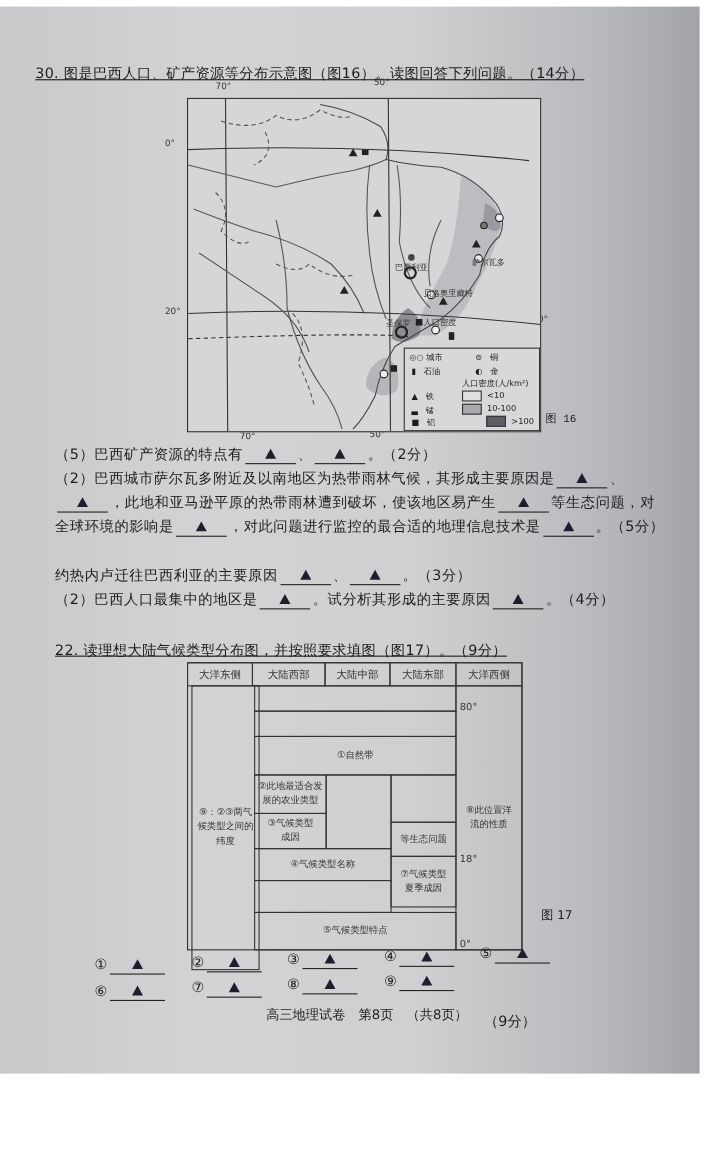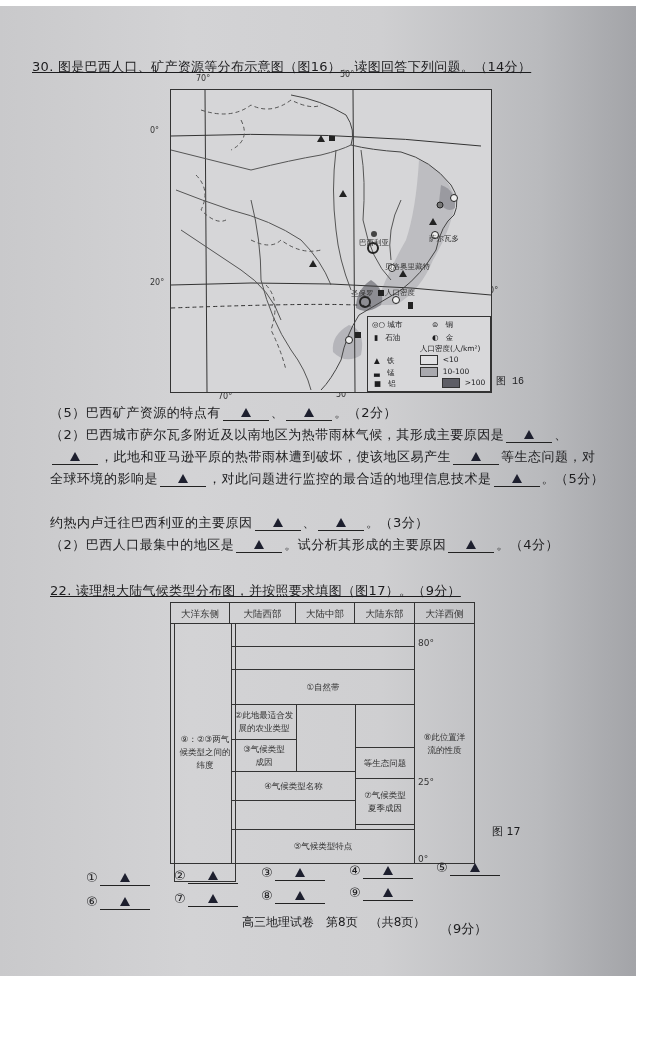--- a/index.html
+++ b/index.html
@@ -165,21 +165,21 @@
     <div class="cell" style="left:61px; top:137px; width:66px; height:33px; padding:0 10px;">③气候类型成因</div>
     <div class="cell" style="left:126px; top:102px; width:60px; height:68px;"></div>
     <div class="cell" style="left:185px; top:102px; width:60px; height:44px;"></div>
     <div class="cell" style="left:185px; top:145px; width:60px; height:32px;">等生态问题</div>
     <div class="cell" style="left:61px; top:169px; width:125px; height:30px;">④气候类型名称</div>
     <div class="cell" style="left:185px; top:176px; width:60px; height:47px; padding:0 8px;">⑦气候类型夏季成因</div>
     <div class="cell" style="left:61px; top:198px; width:125px; height:30px;"></div>
     <div class="cell" style="left:61px; top:227px; width:184px; height:35px;">⑤气候类型特点</div>
 
     <div class="abs deg" style="left:248px; top:36px; font-size:9px;">80°</div>
-    <div class="abs deg" style="left:248px; top:175px; font-size:9px;">25°</div>
+    <div class="abs deg" style="left:248px; top:175px; font-size:9px;">18°</div>
     <div class="abs deg" style="left:248px; top:252px; font-size:9px;">0°</div>
   </div>
   <div class="abs" style="left:492px; top:818px; font-size:11px;">图 17</div>
 
   <div class="abs ans" style="left:86px; top:864px;"><span>①</span><span class="blank"><span class="tri"></span></span></div>
   <div class="abs ans" style="left:174px; top:862px;"><span>②</span><span class="blank"><span class="tri"></span></span></div>
   <div class="abs ans" style="left:261px; top:859px;"><span>③</span><span class="blank"><span class="tri"></span></span></div>
   <div class="abs ans" style="left:349px; top:857px;"><span>④</span><span class="blank"><span class="tri"></span></span></div>
   <div class="abs ans" style="left:436px; top:854px;"><span>⑤</span><span class="blank"><span class="tri"></span></span></div>
 

